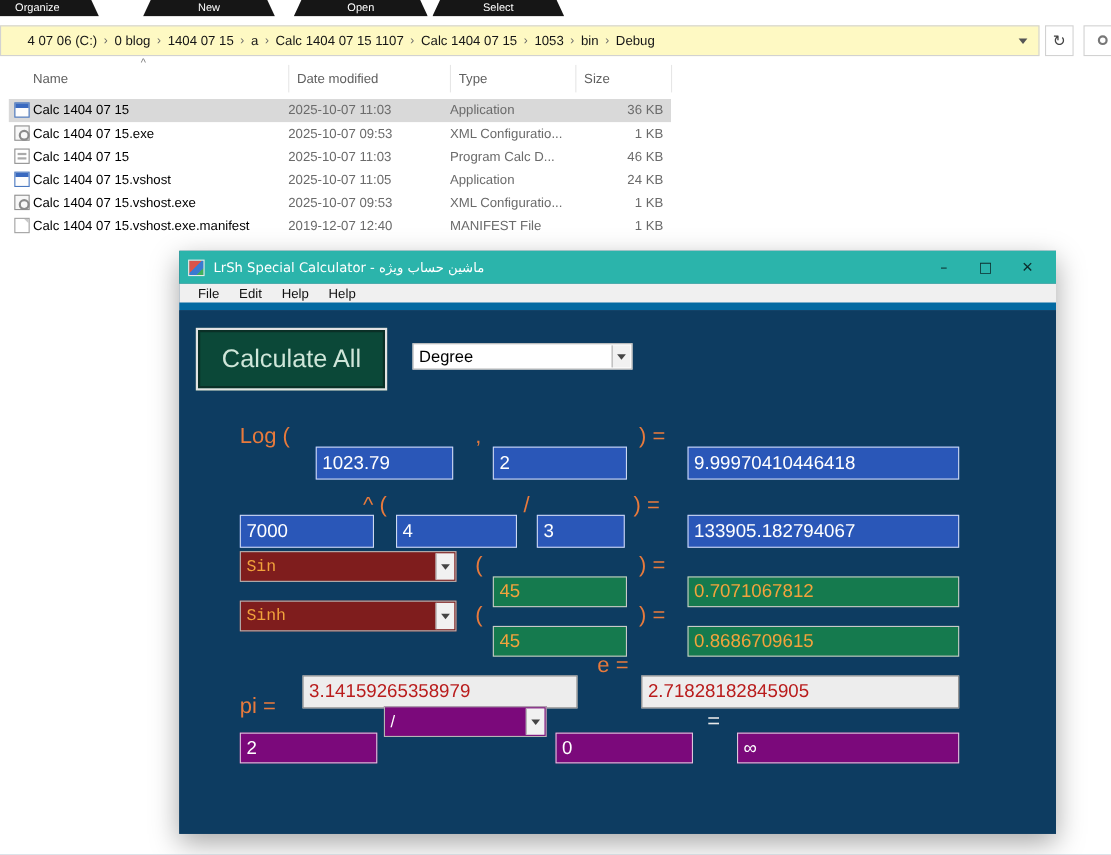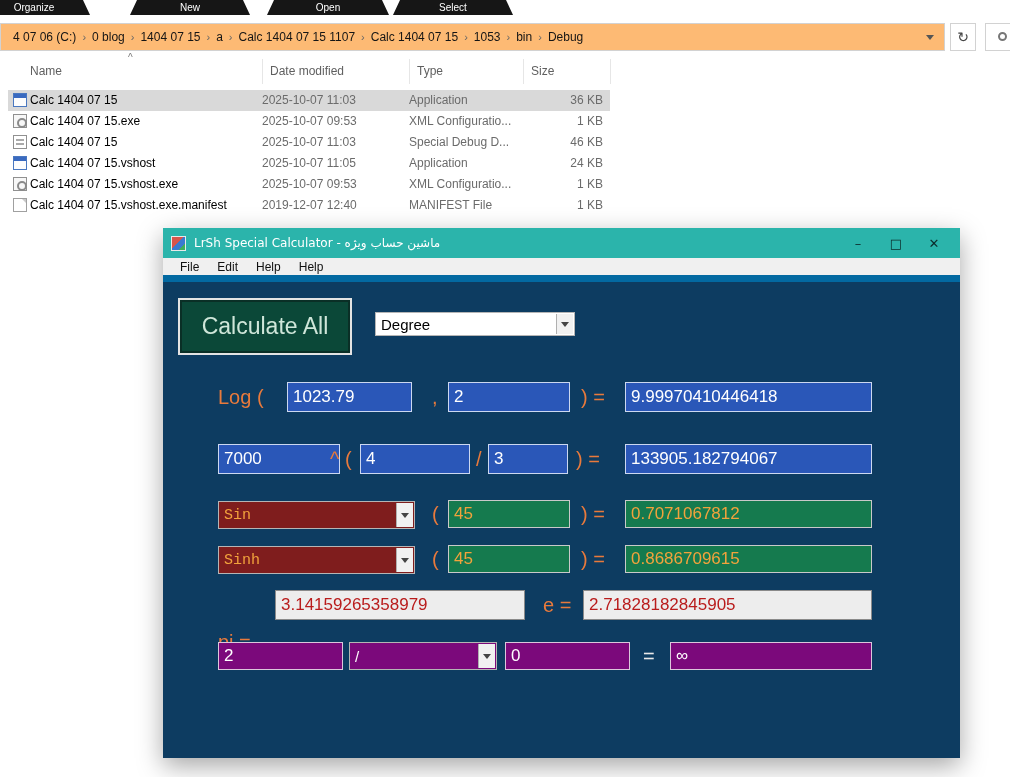--- a/index.html
+++ b/index.html
@@ -6,22 +6,22 @@
   body { margin:0; font-family:"Liberation Sans", sans-serif; background:#fff; }
   .screen { position:relative; width:1010px; height:777px; background:#fff; overflow:hidden; }
 
   
   .rtab { position:absolute; top:0; height:15px; background:#161616; color:#fff;
           font-size:10px; line-height:15px; text-align:center;
           clip-path:polygon(7px 0, calc(100% - 7px) 0, 100% 100%, 0 100%); }
 
   
   .addrbar { position:absolute; top:23px; left:0; width:945px; height:28px;
-             border:1px solid #d2d2d2; background:#fdba74; display:flex; align-items:center;
-             font-size:12px; padding-left:8px; }
+             border:1px solid #d2d2d2; background:#fef9c3; display:flex; align-items:center;
+             font-size:12px; padding-left:20px; }
   .crumb { padding:0 4px; color:#151515; white-space:nowrap; }
   .csep  { color:#666; font-size:11px; padding:0 2px; }
   .addr-chevron { margin-left:auto; margin-right:10px; width:0; height:0;
                   border-left:4px solid transparent; border-right:4px solid transparent;
                   border-top:5px solid #555; }
   .refresh-btn { position:absolute; top:23px; left:950px; width:26px; height:28px;
                  border:1px solid #d2d2d2; background:#fff; color:#444; font-size:14px;
                  display:flex; align-items:center; justify-content:center; }
   .search-part { position:absolute; top:23px; left:985px; width:40px; height:28px;
                  border:1px solid #d2d2d2; background:#fff; }
@@ -73,21 +73,21 @@
   .calc-body { position:absolute; top:54px; left:0; right:0; bottom:0; background:#0d3c61; }
 
   .calc-all { position:absolute; left:15px; top:70px; width:174px; height:57px;
               background:#0b4838; color:#cfe6d9; font-size:23px;
               border:2px solid #e3e3e3; box-shadow:inset 0 0 0 2px #0a2f26;
               display:flex; align-items:center; justify-content:center;
               font-family:"Liberation Sans", sans-serif; }
 
   .fieldbase { position:absolute; font-size:17px; padding:1px 5px; border:1px solid;
                font-family:"Liberation Sans","DejaVu Sans",sans-serif; }
-  input.fieldbase { outline:none; }
+  input.fieldbase { outline:none;margin-top:24px; }
   .f-blue   { background:#2a57b8; color:#fff;     border-color:#ccd8f0; }
   .f-green  { background:#157a4e; color:#f2a33c;  border-color:#c9c9c9; }
   .f-purple { background:#7b097b; color:#fff;     border-color:#dcc6dc; }
   .f-light  { background:#ededed; color:#b91c1c;     border-color:#8a8a8a; }
 
   .olabel { position:absolute; color:#e87a3c; font-size:20px; }
   .wlabel { position:absolute; color:#e9e9e9; font-size:20px; }
 
   .combo { position:absolute; border:1px solid #b5b5b5; display:flex; align-items:center;
            padding-left:5px; font-size:15px; }
@@ -162,21 +162,21 @@
     <span class="fi fi-config"></span>
     <span class="fcell fc-name">Calc 1404 07 15.exe</span>
     <span class="fcell fc-date">2025-10-07 09:53</span>
     <span class="fcell fc-type">XML Configuratio...</span>
     <span class="fcell fc-size">1 KB</span>
   </div>
   <div class="frow" style="top:132px;">
     <span class="fi fi-pdb"></span>
     <span class="fcell fc-name">Calc 1404 07 15</span>
     <span class="fcell fc-date">2025-10-07 11:03</span>
-    <span class="fcell fc-type">Special Debug D...</span>
+    <span class="fcell fc-type">Program Calc D...</span>
     <span class="fcell fc-size">46 KB</span>
   </div>
   <div class="frow" style="top:153px;">
     <span class="fi fi-app"></span>
     <span class="fcell fc-name">Calc 1404 07 15.vshost</span>
     <span class="fcell fc-date">2025-10-07 11:05</span>
     <span class="fcell fc-type">Application</span>
     <span class="fcell fc-size">24 KB</span>
   </div>
   <div class="frow" style="top:174px;">

